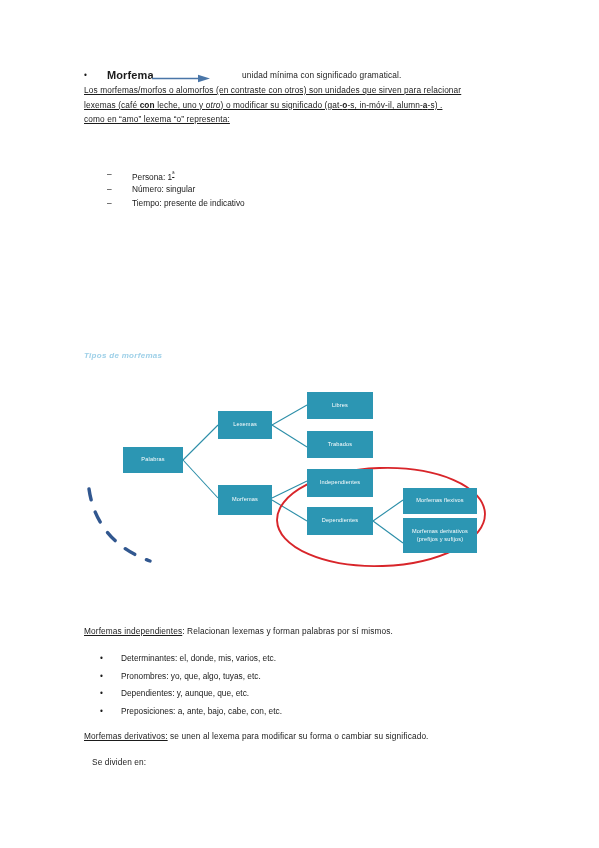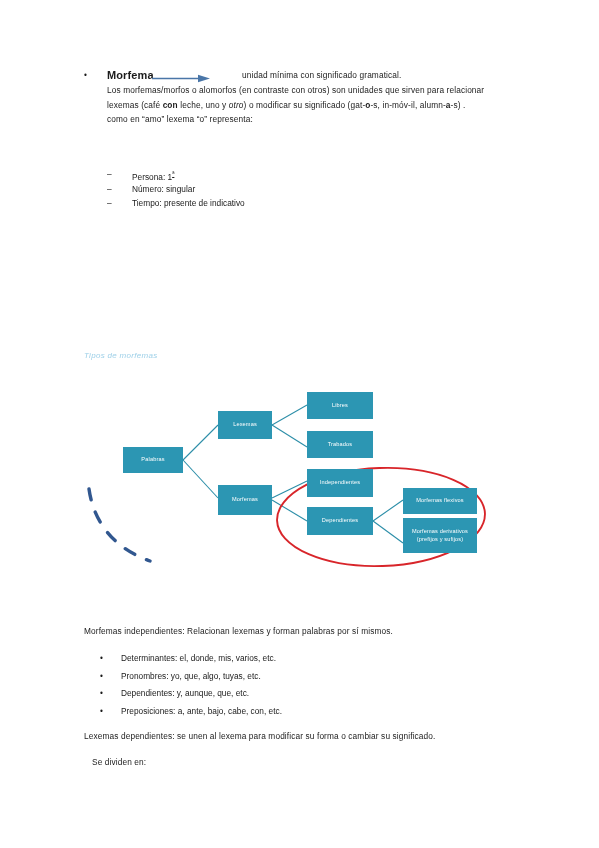--- a/index.html
+++ b/index.html
@@ -29,21 +29,21 @@
     color: #1b1b1b;
   }
   .bullet-dot {
     position: absolute;
     left: 0;
     top: 0;
     font-size: 8.3px;
     line-height: 14.6px;
   }
   .bold { font-weight: bold; }
-  .und { }
+  .und { text-decoration: underline; }
 
   
   #para1 {
     left: 84px;
     top: 68px;
     width: 430px;
   }
   #para1 .lead {
     position: relative;
     height: 15px;
@@ -56,22 +56,22 @@
     font-size: 11px;
   }
   #para1 .lead .tail {
     position: absolute;
     left: 130px;
     top: 0;
     font-size: 8.3px;
     margin-left: 28px;
   }
   #para1 .body {
-    margin-left: 23px;
     width: 402px;
+    text-decoration: underline;
   }
   .arrow-wrap {
     position: absolute;
     left: 68px;
     top: 6px;
     width: 59px;
     height: 8px;
   }
   .arrow-wrap svg { display: block; }
 
@@ -100,21 +100,21 @@
   }
   .sup { font-size: 6px; vertical-align: super; text-decoration: underline; }
 
   
   #caption {
     position: absolute;
     left: 84px;
     top: 351px;
     font-size: 8px;
     font-style: italic;
-    font-weight: normal;
+    font-weight: bold;
     color: #9ed0e8;
     letter-spacing: .3px;
   }
 
   
   #diagram {
     position: absolute;
     left: 0;
     top: 0;
     width: 599px;
@@ -261,18 +261,18 @@
       <span class="bt">•</span>
       <span class="vl">Dependientes: y, aunque, que, etc.</span>
     </div>
     <div class="row">
       <span class="bt">•</span>
       <span class="vl">Preposiciones: a, ante, bajo, cabe, con, etc.</span>
     </div>
   </div>
 
   <div class="txt-block" id="para3">
-    <span class="und">Lexemas dependientes:</span><span> se unen al lexema para modificar su forma o cambiar su significado.</span>
+    <span class="und">Morfemas derivativos:</span><span> se unen al lexema para modificar su forma o cambiar su significado.</span>
   </div>
 
   <div class="txt-block" id="para4">Se dividen en:</div>
 
 </div>
 
 </body></html>

